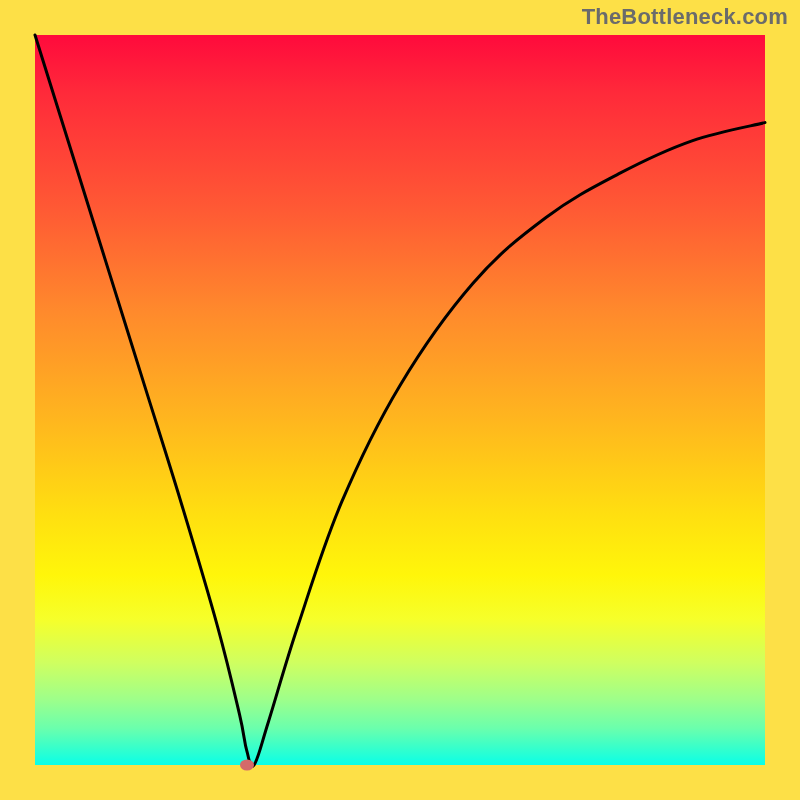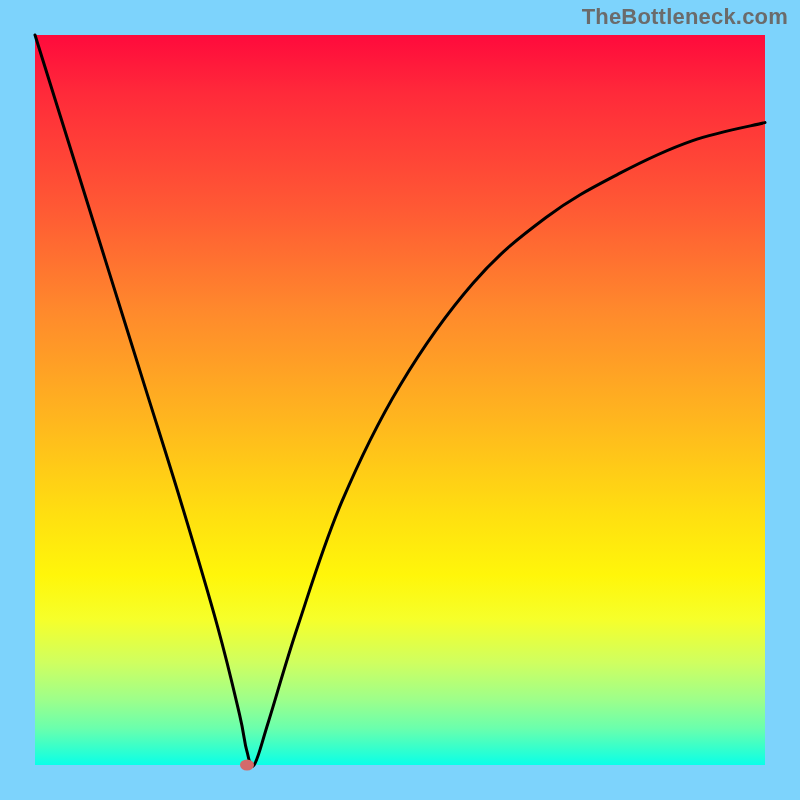--- a/index.html
+++ b/index.html
@@ -1,21 +1,21 @@
 <!DOCTYPE html>
 <html><head>
 <meta charset="utf-8">
 <style>
   * { margin: 0; padding: 0; box-sizing: border-box; }
   html, body { width: 800px; height: 800px; background: #000; overflow: hidden; }
   .stage {
     position: relative;
     width: 800px;
     height: 800px;
-    background: #7dd3fc;
+    background: #fde047;
   }
   .plot-area {
     position: absolute;
     left: 35px;
     top: 35px;
     width: 730px;
     height: 730px;
     background: linear-gradient(
       to bottom,
       #ff0a3c 0%,

